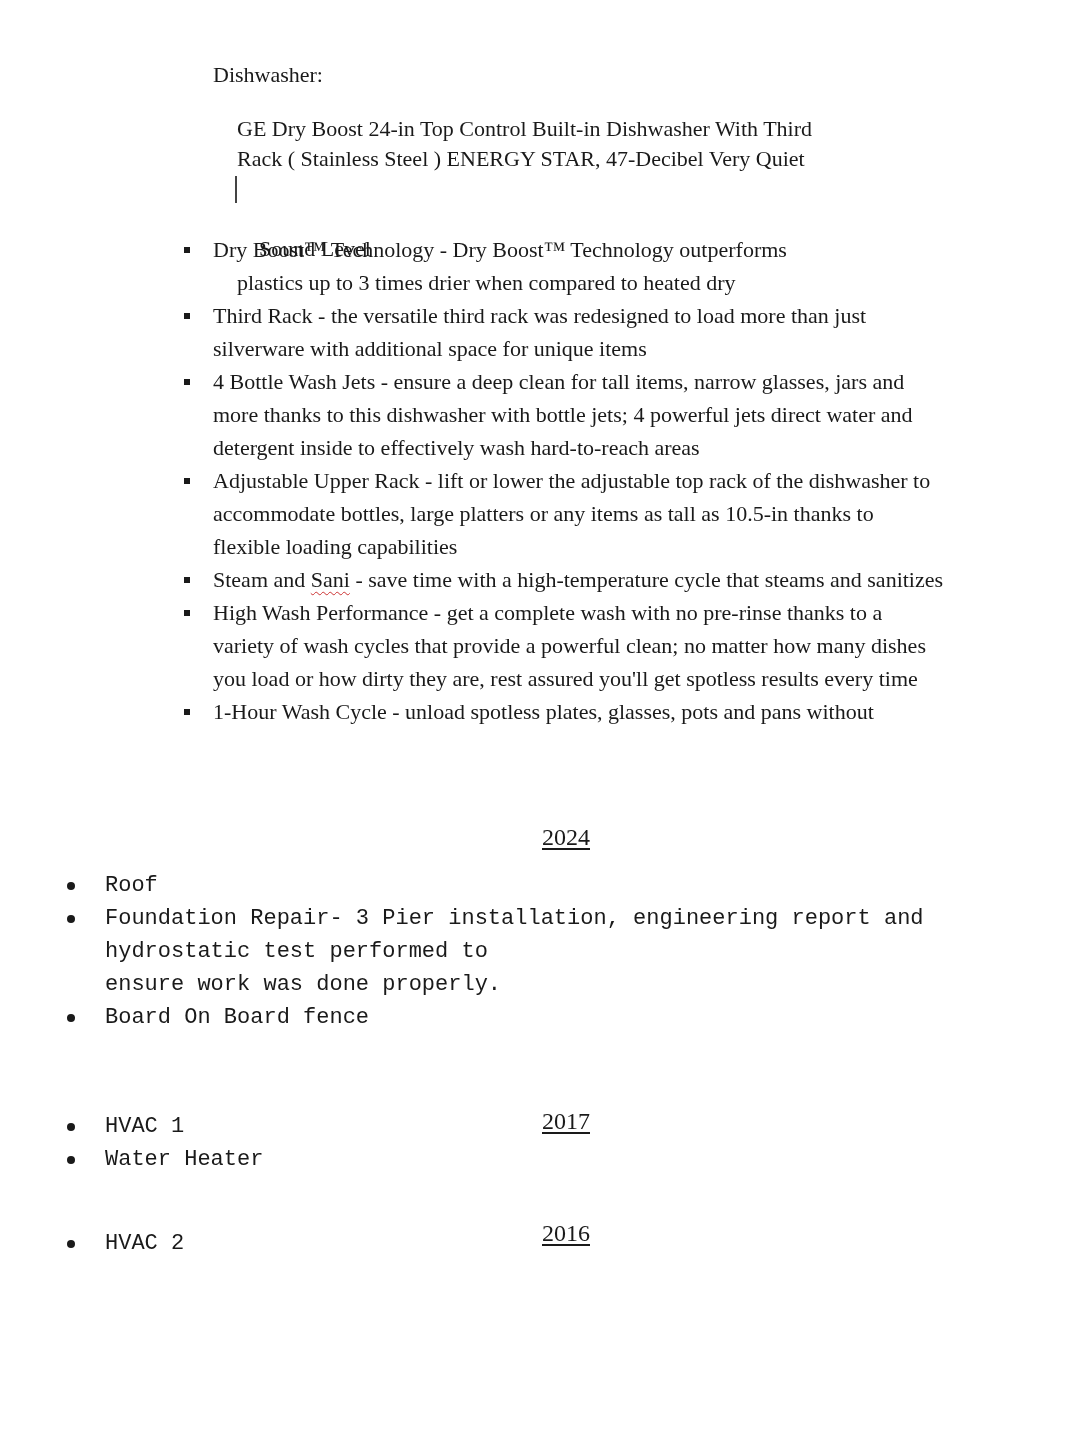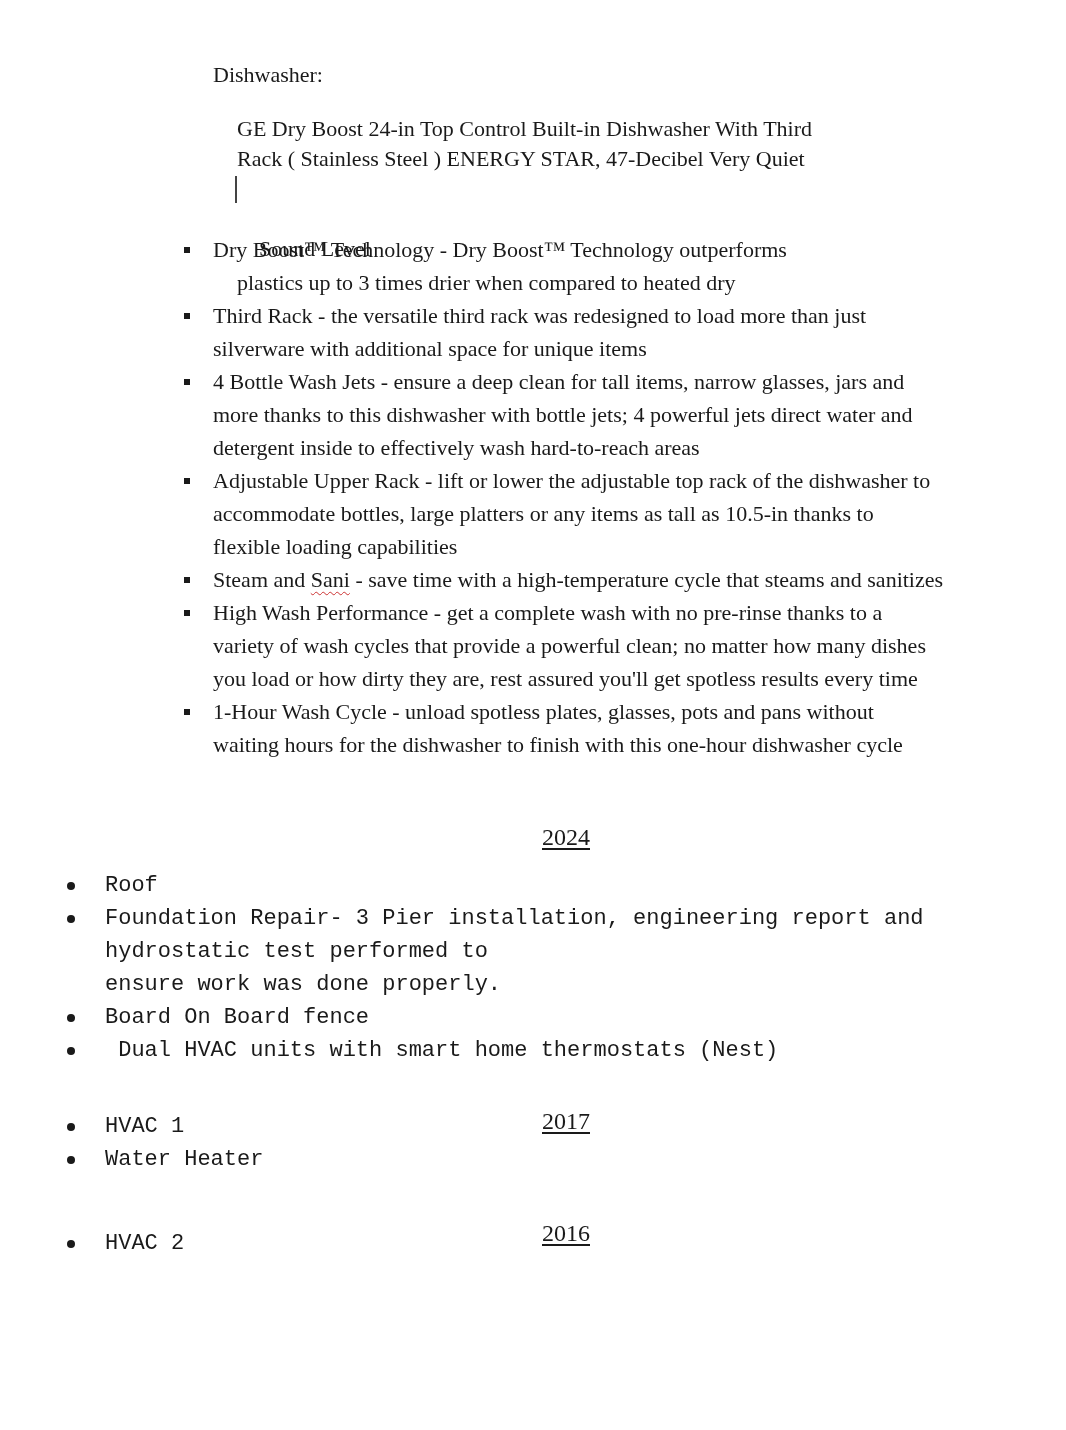--- a/index.html
+++ b/index.html
@@ -110,44 +110,39 @@
   </li>
   <li class="f-item">
     <span class="sq-bullet"></span>
     <div class="f-line">High Wash Performance - get a complete wash with no pre-rinse thanks to a</div>
     <div class="f-line">variety of wash cycles that provide a powerful clean; no matter how many dishes</div>
     <div class="f-line">you load or how dirty they are, rest assured you'll get spotless results every time</div>
   </li>
   <li class="f-item">
     <span class="sq-bullet"></span>
     <div class="f-line">1-Hour Wash Cycle - unload spotless plates, glasses, pots and pans without</div>
-    <div class="f-line">waiting hours for the dishwasher to finish with this one-hour dishwasher cycle</div>
   </li>
 </ul>
 
 <div class="abs year-heading" id="y2024-heading">
   <span>2024</span>
 </div>
 <ul class="abs year-list" id="y2024-list">
   <li class="y-item">
     <span class="rd-bullet"></span>
     <div class="y-line">Roof</div>
   </li>
   <li class="y-item">
     <span class="rd-bullet"></span>
     <div class="y-line">Foundation Repair- 3 Pier installation, engineering report and hydrostatic test performed to</div>
     <div class="y-line">ensure work was done properly.</div>
   </li>
   <li class="y-item">
     <span class="rd-bullet"></span>
     <div class="y-line">Board On Board fence</div>
-  </li>
-  <li class="y-item">
-    <span class="rd-bullet"></span>
-    <div class="y-line"> Dual HVAC units with smart home thermostats (Nest)</div>
   </li>
 </ul>
 
 <div class="abs year-heading" id="y2017-heading">
   <span>2017</span>
 </div>
 <ul class="abs year-list" id="y2017-list">
   <li class="y-item">
     <span class="rd-bullet"></span>
     <div class="y-line">HVAC 1</div>

